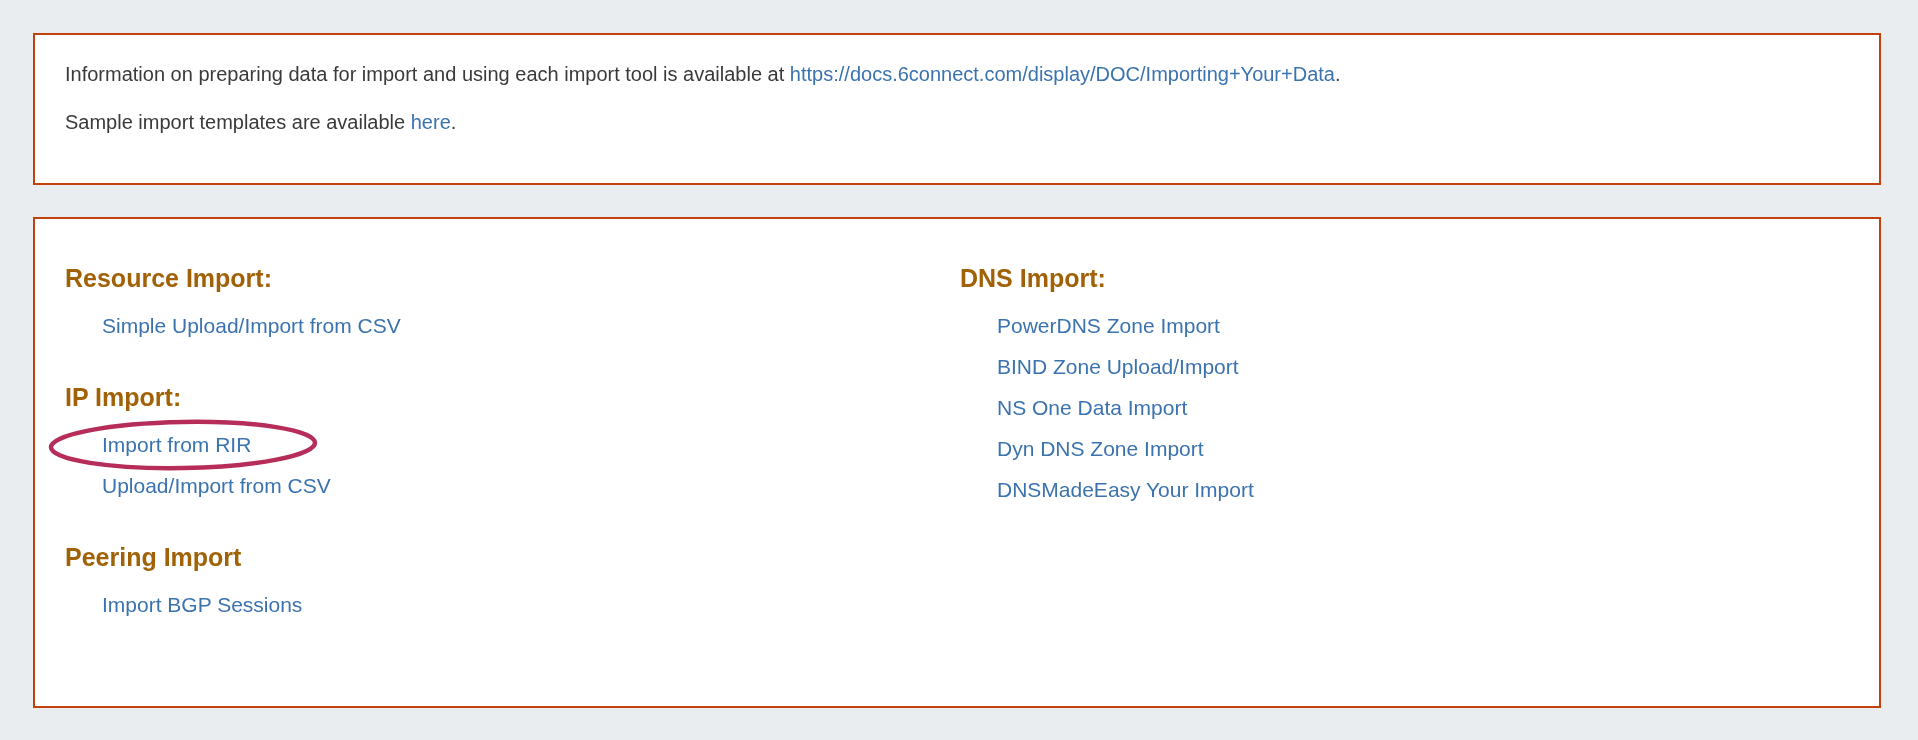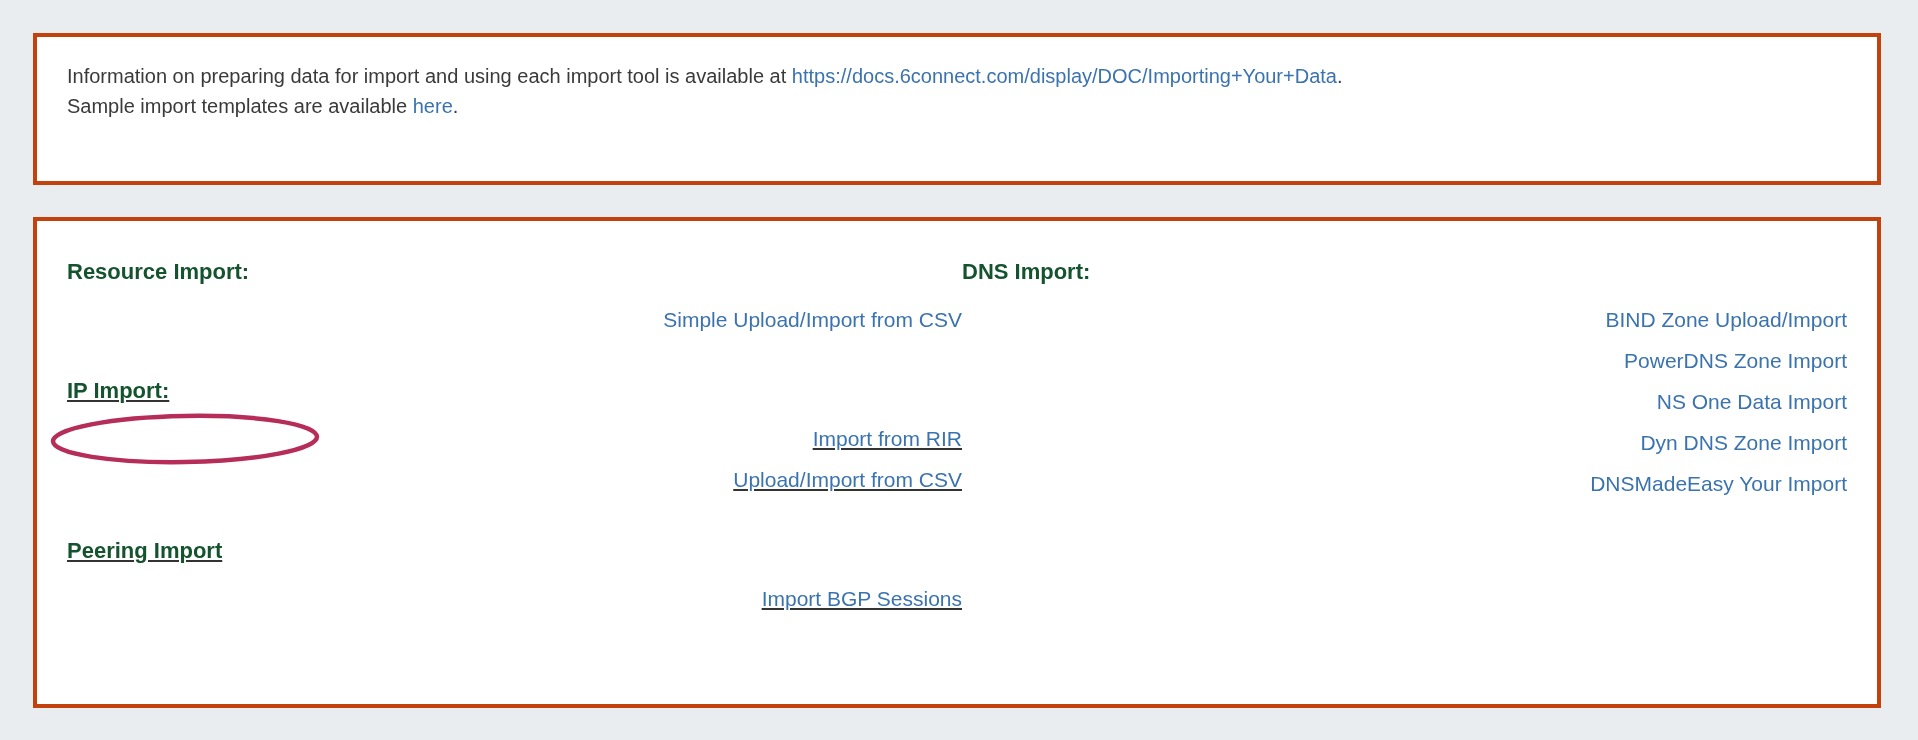--- a/index.html
+++ b/index.html
@@ -10,64 +10,64 @@
   body {
     width: 1918px;
     height: 740px;
     background: #e9edf0;
     font-family: "Liberation Sans", "DejaVu Sans", sans-serif;
     color: #333333;
     overflow: hidden;
   }
   .panel {
     background: #ffffff;
-    border: 4px solid #c2410c;
+    border: 2px solid #c2410c;
     margin-left: 33px;
     width: 1848px;
   }
   .info-panel {
     margin-top: 33px;
     height: 152px;
     padding: 24px 30px;
   }
   .info-line {
     margin: 0;
     font-size: 20px;
     line-height: 30px;
     color: #3a3a3a;
   }
   .info-line + .info-line {
+    margin-top: 18px;
   }
   .link {
     color: #3b73af;
     text-decoration: none;
     cursor: pointer;
   }
   .import-panel {
     margin-top: 32px;
     height: 491px;
     padding: 30px 30px;
     display: flex;
     align-items: flex-start;
   }
   .col-left { width: 895px; flex: 0 0 895px; }
   .col-right { flex: 1; }
   .import-heading {
-    margin: 4px 0 10px 0;
-    font-size: 22px;
+    margin: 12px 0 10px 0;
+    font-size: 25px;
     line-height: 34px;
     font-weight: 700;
-    color: #14532d;
+    color: #a16207;
   }
-  .import-section + .import-section { margin-top: 34px; text-decoration: underline; }
+  .import-section + .import-section { margin-top: 34px; }
   .import-links {
     list-style: none;
     margin: 0;
     padding: 0 0 0 37px;
-    text-align: right;
   }
   .import-link-item {
     line-height: 41px;
     font-size: 21px;
     position: relative;
   }
   .annotation-ellipse {
     position: absolute;
     left: -55px;
     top: 50%;
@@ -116,22 +116,22 @@
         </ul>
       </div>
 
     </div>
 
     <div class="col-right">
 
       <div class="import-section">
         <h2 class="import-heading">DNS Import:</h2>
         <ul class="import-links">
+          <li class="import-link-item"><a href="#" class="link">PowerDNS Zone Import</a></li>
           <li class="import-link-item"><a href="#" class="link">BIND Zone Upload/Import</a></li>
-          <li class="import-link-item"><a href="#" class="link">PowerDNS Zone Import</a></li>
           <li class="import-link-item"><a href="#" class="link">NS One Data Import</a></li>
           <li class="import-link-item"><a href="#" class="link">Dyn DNS Zone Import</a></li>
           <li class="import-link-item"><a href="#" class="link">DNSMadeEasy Your Import</a></li>
         </ul>
       </div>
 
     </div>
 
   </div>
 

